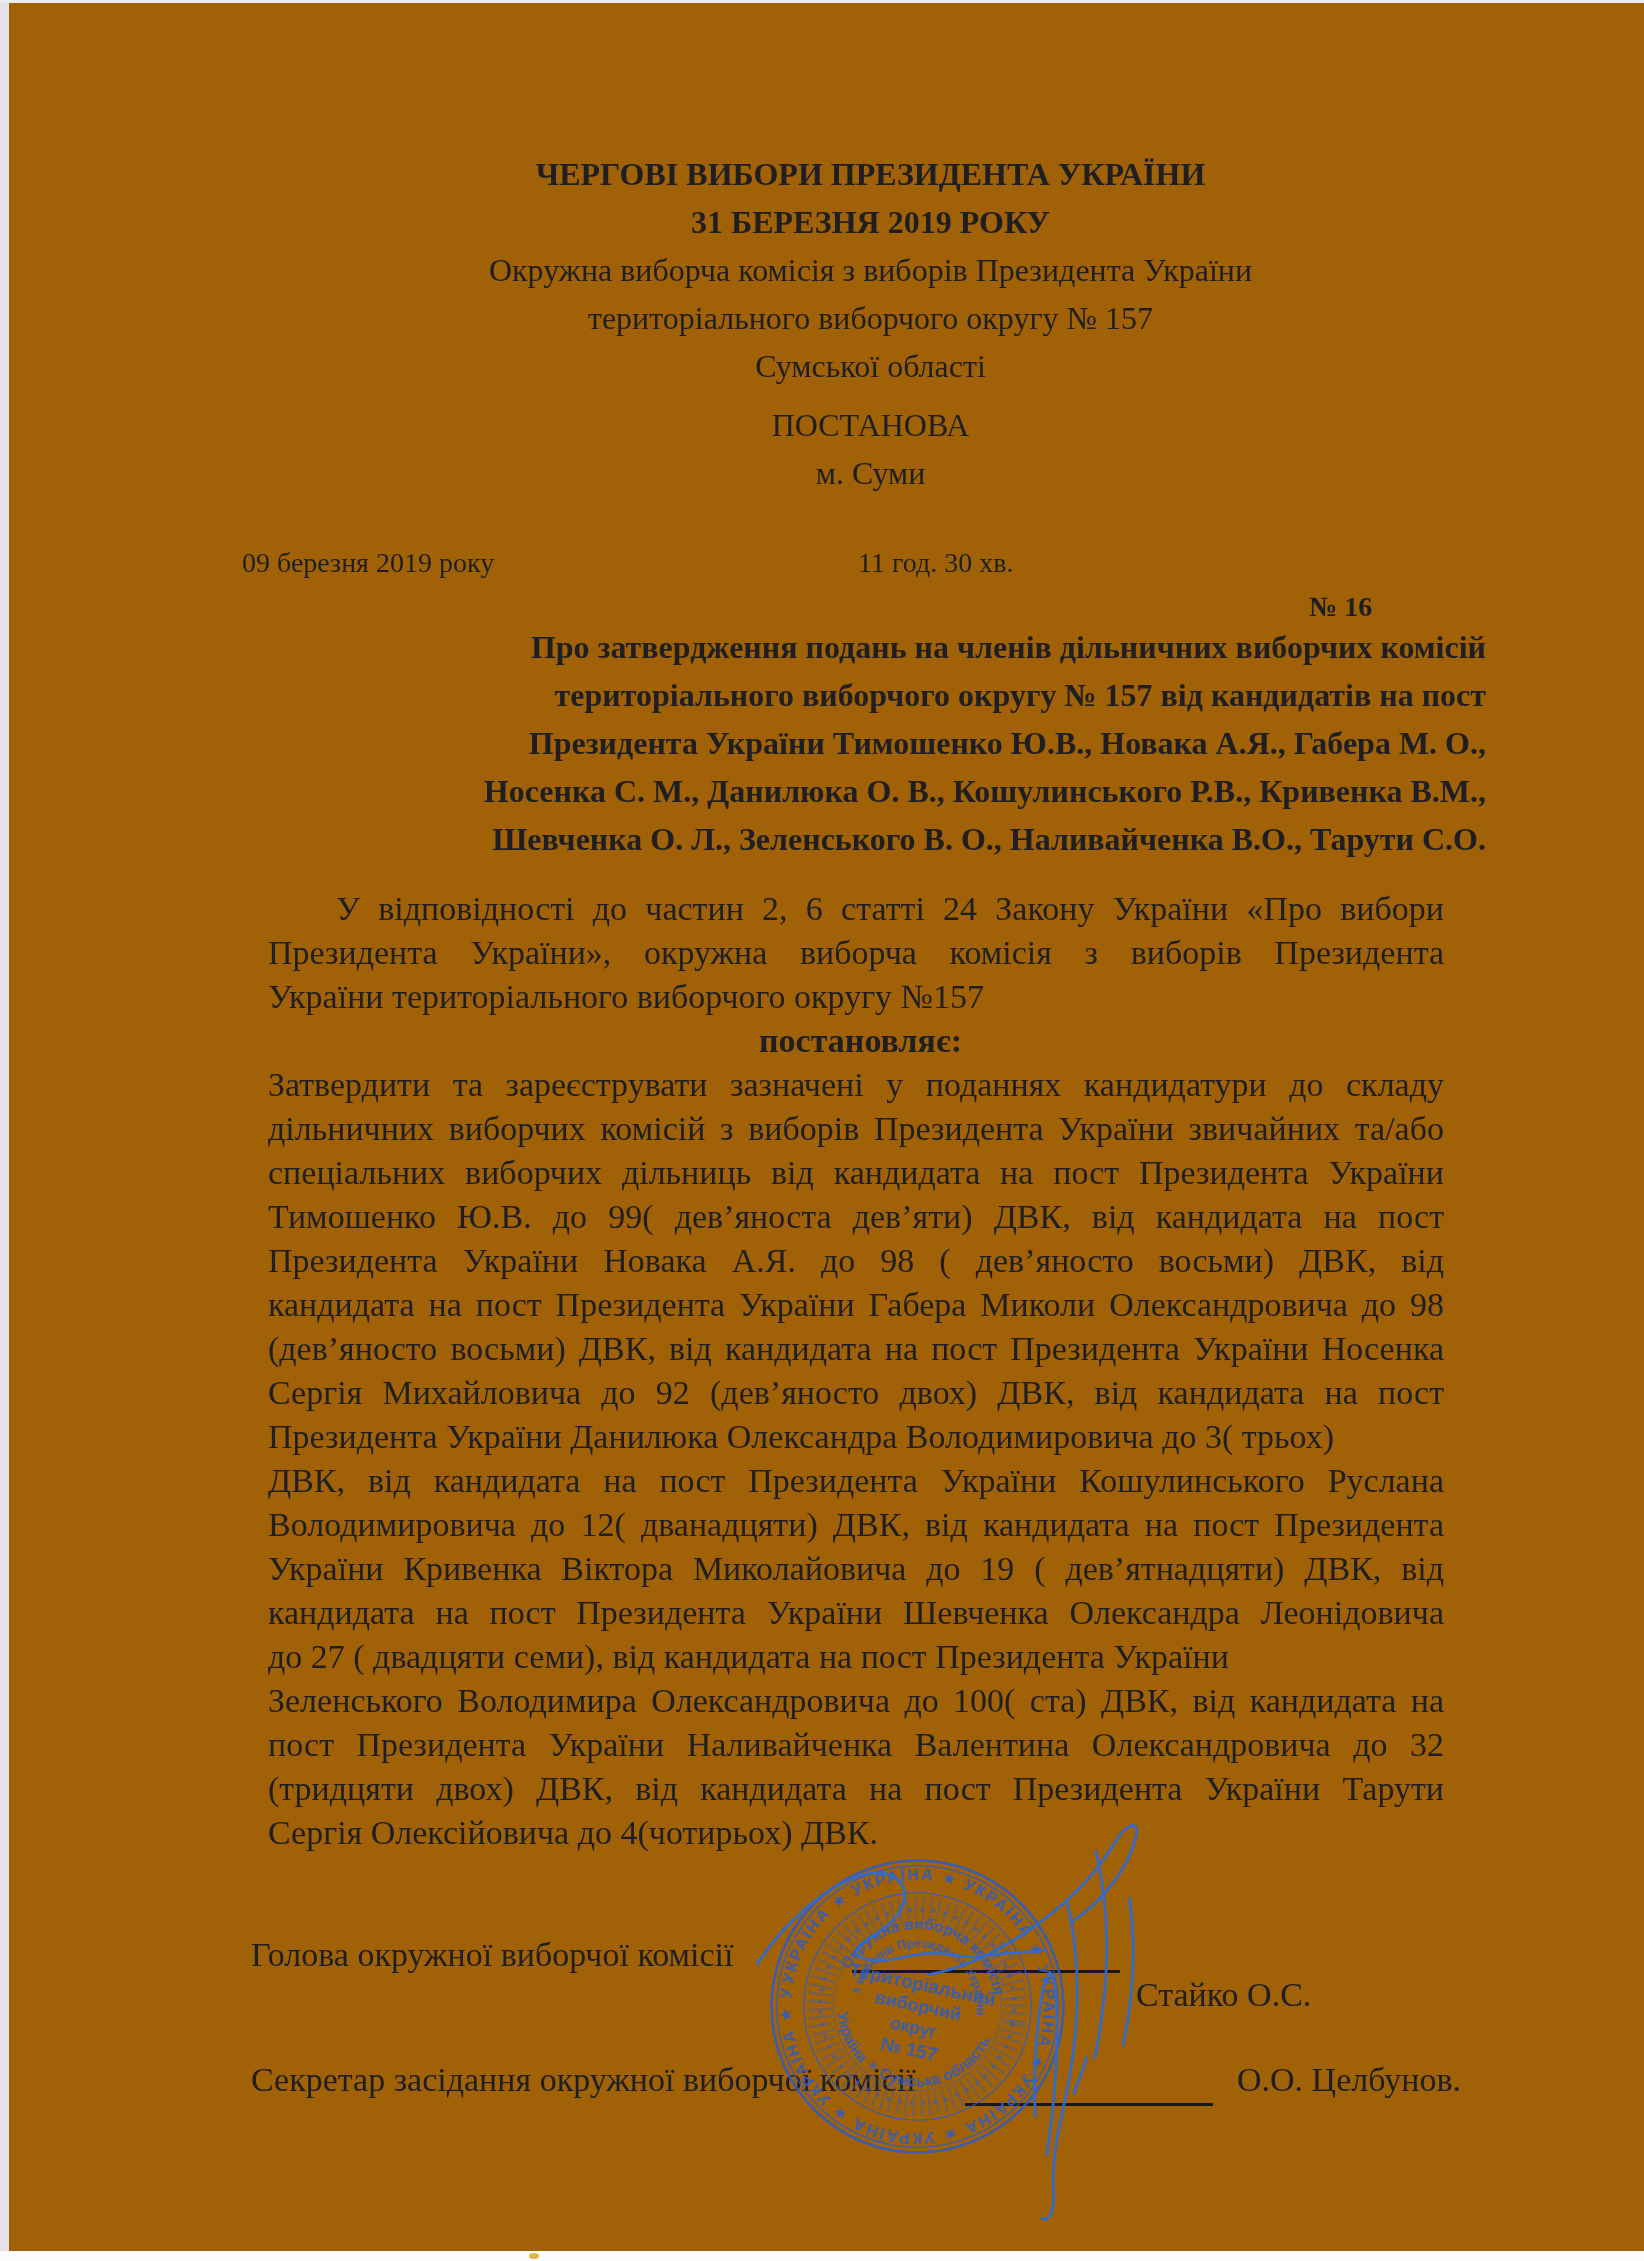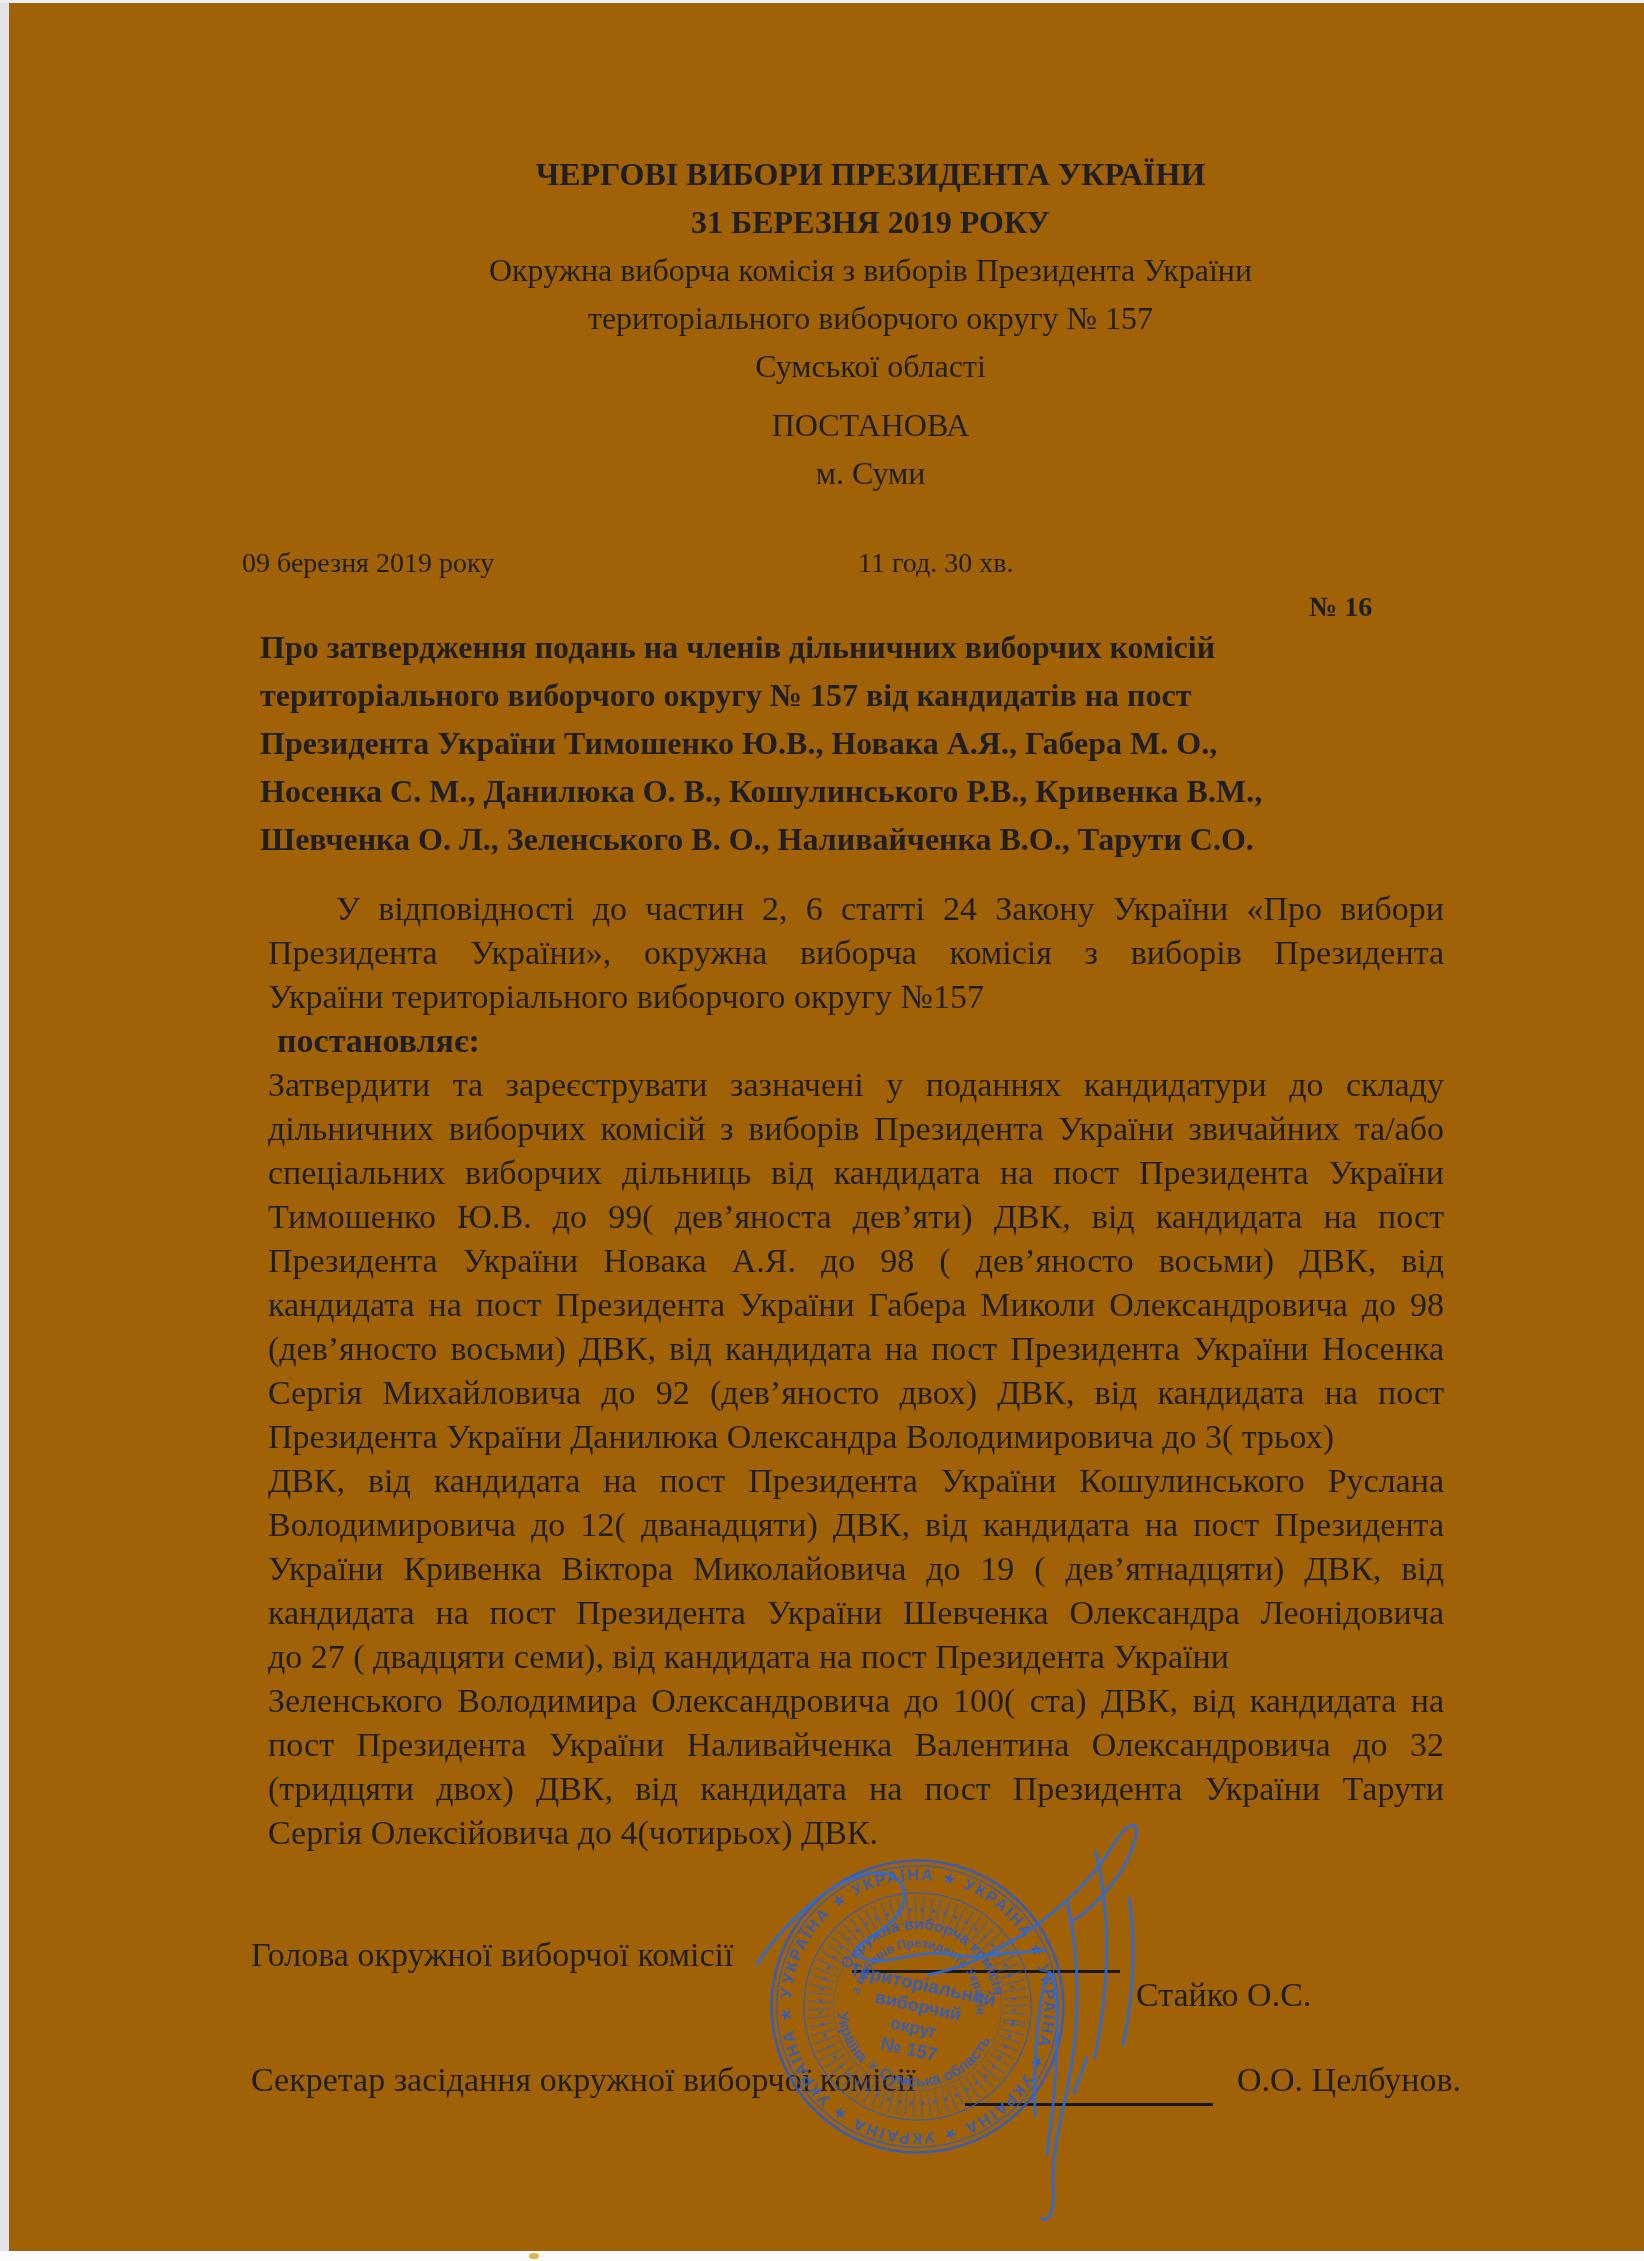--- a/index.html
+++ b/index.html
@@ -13,28 +13,28 @@
   .header{position:absolute;left:271px;top:150px;width:1199px;text-align:center;
           font-size:32px;line-height:48px;}
   .header .b{font-weight:bold;}
   .doctype{margin-top:11px;font-weight:normal;}
 
   .meta{position:absolute;top:547px;left:0;width:1644px;height:45px;font-size:28px;}
   .meta-date{position:absolute;left:242px;top:0;}
   .meta-time{position:absolute;left:858px;top:0;}
   .meta-num{position:absolute;left:1309px;top:0;font-weight:bold;margin-top:44px;}
 
-  .titlepar{position:absolute;left:260px;top:623px;width:1199px;font-size:32px;
-            font-weight:bold;text-align:left;line-height:48px;}
+  .titlepar{position:absolute;left:287px;top:623px;width:1199px;font-size:32px;
+            font-weight:bold;text-align:right;line-height:48px;}
 
   .bodytext{position:absolute;left:248px;top:887px;width:1196px;font-size:34px;line-height:44px;}
   .ln{text-align:left;margin-left:20px;}
   .ln.j{text-align:justify;text-align-last:justify;}
   .ln.ind{text-indent:68px;}
-  .ln.ind2{text-indent:9px;}
+  .ln.ind2{text-indent:9px;text-align:center;}
   .ln.b{font-weight:bold;}
 
   .sig-label-head{position:absolute;left:251px;top:1936px;font-size:34px;}
   .sig-name-head{position:absolute;left:1136px;top:1976px;font-size:34px;}
   .sig-line-head{position:absolute;left:852px;top:1970px;width:268px;height:2.6px;background:#17171a;}
   .sig-label-sec{position:absolute;left:251px;top:2061px;font-size:34px;}
   .sig-name-sec{position:absolute;left:1237px;top:2061px;font-size:34px;}
   .sig-line-sec{position:absolute;left:965px;top:2103px;width:248px;height:2.6px;background:#17171a;}
 
   .stamp{position:absolute;left:769px;top:1858px;width:297px;height:297px;}

